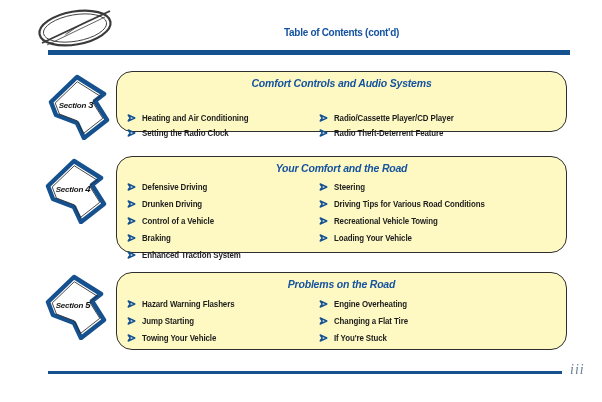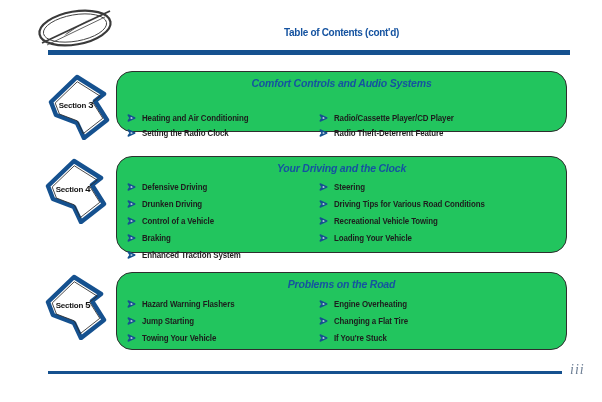--- a/index.html
+++ b/index.html
@@ -12,21 +12,21 @@
   .title{
     position:absolute; left:116px; top:27px; width:451px; text-align:center;
     font-size:10px; font-weight:bold; color:#1553a0; letter-spacing:-0.3px;
   }
   .rule{position:absolute; background:#15518f;}
   .top-rule{left:48px; top:50px; width:522px; height:5px;}
   .bottom-rule{left:48px; top:371px; width:514px; height:3px;}
   
   .box{
     position:absolute; left:116px; width:451px; box-sizing:border-box;
-    border:1.6px solid #2e2e2e; border-radius:16px; background:#22c55e;
+    border:1.6px solid #2e2e2e; border-radius:16px; background:#fef9c3;
   }
   .box1{top:71px; height:61px;}
   .box2{top:156px; height:97px;}
   .box3{top:272px; height:78px;}
   .box-heading{
     margin-top:5px; text-align:center; font-size:10.5px; font-weight:bold;
     font-style:italic; color:#1553a0; letter-spacing:-0.2px;
   }
   .col{position:absolute; list-style:none; margin:0; padding:0;}
   .col-left{left:10px;}
@@ -41,21 +41,21 @@
     white-space:nowrap; transform:scaleX(0.93); transform-origin:left center;
   }
   
   .badge{position:absolute; width:64px; height:66px;}
   .badge1{left:47px; top:74px;}
   .badge2{left:44px; top:158px;}
   .badge3{left:44px; top:274px;}
   .badge svg{position:absolute; left:0; top:0;}
   .badge-text{
     position:absolute; left:5px; top:25px; width:48px; text-align:center;
-    font-size:8px; font-weight:bold; color:#141414;
+    font-size:8px; font-weight:bold; font-style:italic; color:#141414;
     letter-spacing:-0.2px; white-space:nowrap;
   }
   .badge-num{font-size:9.5px;}
   
   .page-number{
     position:absolute; left:570px; top:362px; font-family:"Liberation Serif", serif;
     font-style:italic; font-size:14px; color:#6f8096; letter-spacing:1px;
   }
 </style>
 </head>
@@ -122,21 +122,21 @@
   </div>
 
   <div class="badge badge2">
     <svg width="64" height="66" viewBox="0 0 64 66">
       <polygon points="30,3 57,20 48,27 60,46 37,64 30,49 9,41 4,28" fill="#ffffff" stroke="#15518f" stroke-width="4.5" stroke-linejoin="round"></polygon>
       <polygon points="30,3 57,20 48,27 60,46 37,64 30,49 9,41 4,28" fill="none" stroke="#2b2b2b" stroke-width="1" stroke-linejoin="round" transform="translate(4.8,5.2) scale(0.85)"></polygon>
     </svg>
     <span class="badge-text"><span>Section</span> <span class="badge-num">4</span></span>
   </div>
   <div class="box box2">
-    <div class="box-heading">Your Driving and the Clock</div>
+    <div class="box-heading">Your Comfort and the Road</div>
     <ul class="col col-left">
 
         <li class="toc-item">
           <svg class="bullet" width="9" height="8" viewBox="0 0 9 8">
             <path d="M1.2,1 L7.8,4 L1.2,7 L3.2,4 Z" fill="#ffffff" stroke="#15518f" stroke-width="1.4" stroke-linejoin="round"></path>
           </svg>
           <span class="item-label">Defensive Driving</span>
         </li>
 
         <li class="toc-item">

